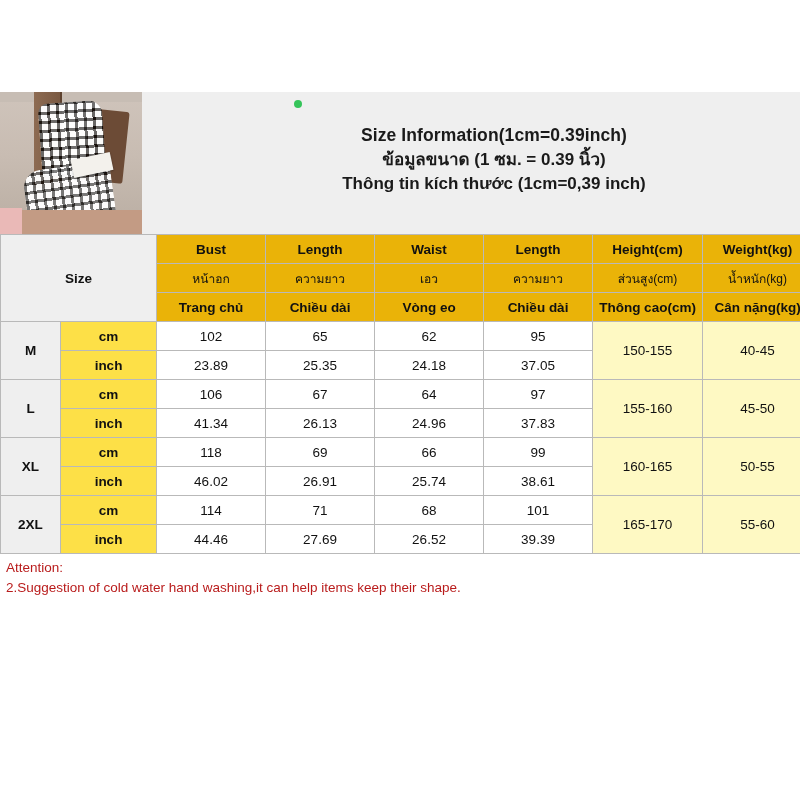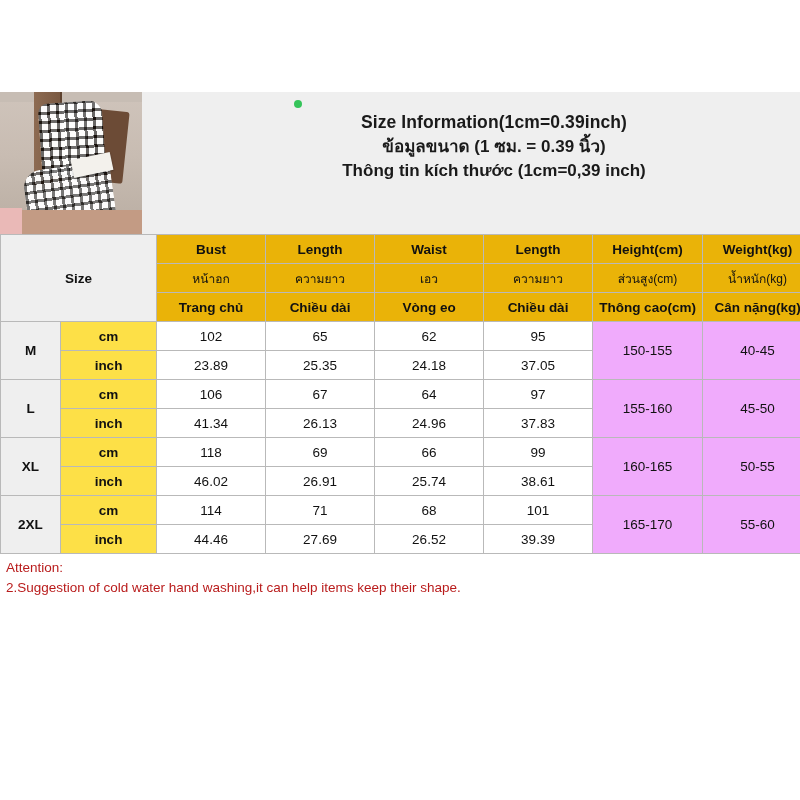--- a/index.html
+++ b/index.html
@@ -115,21 +115,21 @@
   }
 
   .title-area {
     flex: 1 1 auto;
     position: relative;
   }
   .title-block {
     position: absolute;
     left: 0;
     right: 0;
-    top: 18px;
+    top: 31px;
     text-align: center;
     padding-left: 46px;
   }
   .title-line {
     color: #1a1a1a;
     font-weight: bold;
     line-height: 1.42;
   }
   .title-line.l1 { font-size: 17.5px; letter-spacing: .1px; }
   .title-line.l2 { font-size: 17px; }
@@ -177,21 +177,21 @@
     background: #efefef;
     font-weight: bold;
     font-size: 19px;
   }
   .unit-cell {
     background: #fde047;
     font-weight: bold;
     font-size: 12.5px;
   }
   .merge-cell {
-    background: #f0abfc;
+    background: #fef9c3;
     font-size: 13.5px;
   }
   .val-cell { background: #ffffff; }
 
   
   col.c-size { width: 60px; }
   col.c-unit { width: 96px; }
   col.c-data { width: 109px; }
   col.c-hw   { width: 110px; }
 

